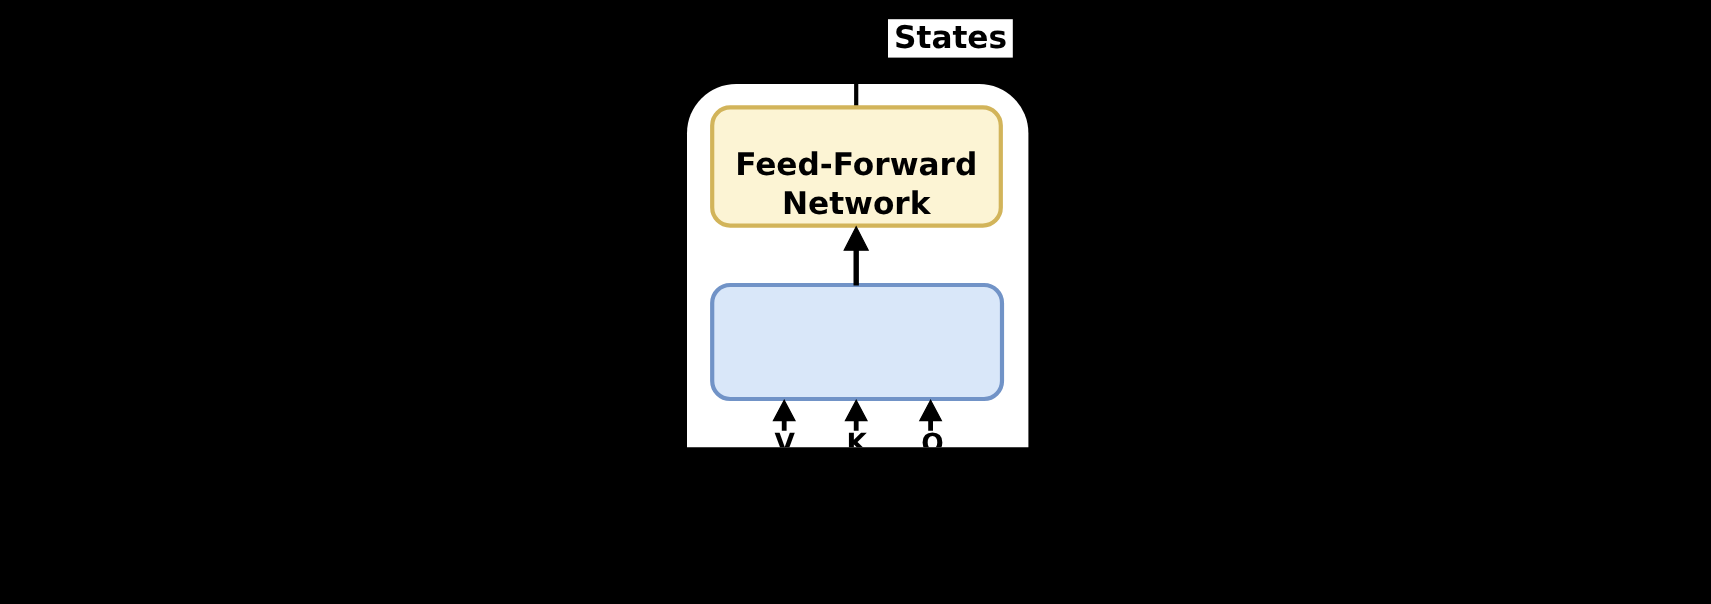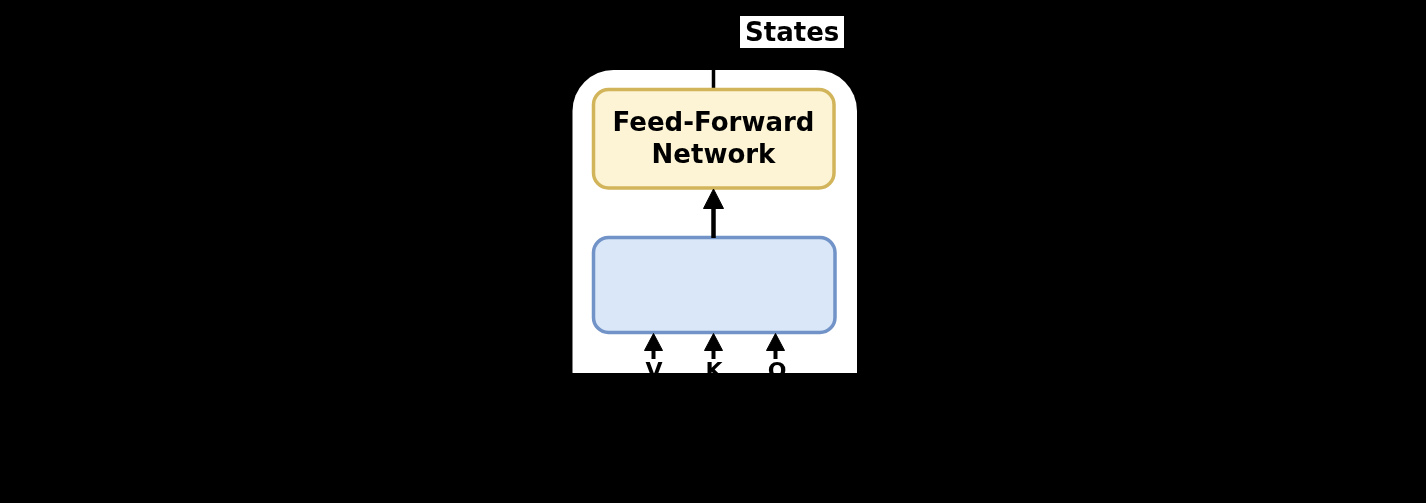--- a/index.html
+++ b/index.html
@@ -31,21 +31,21 @@
   }
   .block-label {
     display: flex;
     align-items: center;
     justify-content: center;
     font-size: 26px;
     line-height: 1.25;
   }
   .ffn-label {
     left: 593px;
-    top: 88px;
+    top: 104px;
     width: 241px;
     height: 100px;
   }
   .mhsa-label {
     left: 593px;
     top: 237px;
     width: 242px;
     height: 96px;
   }
   .states-label {

